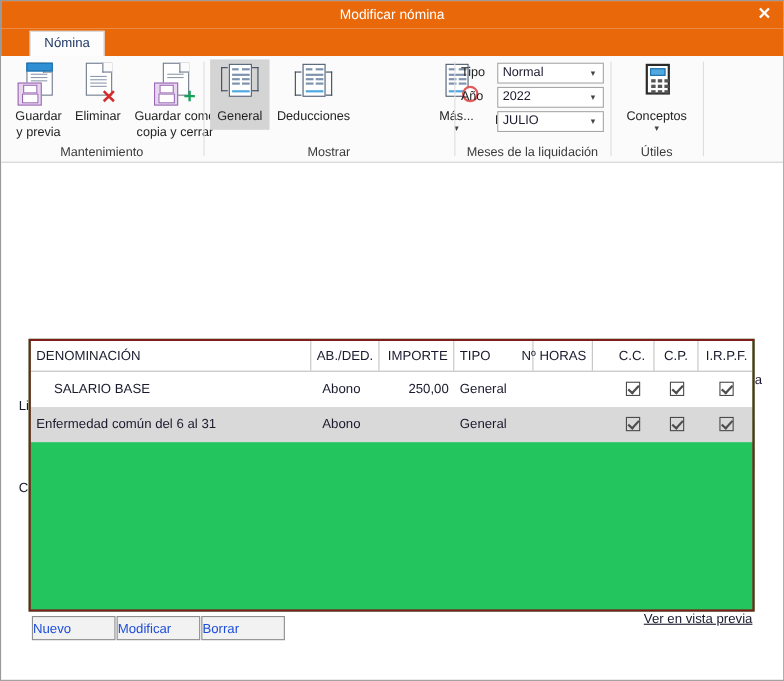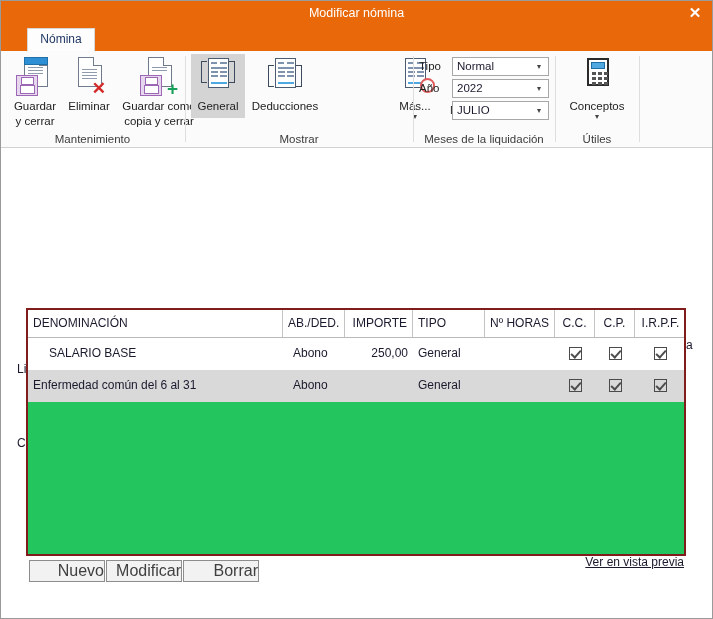--- a/index.html
+++ b/index.html
@@ -446,25 +446,25 @@
   }
 
   
   .footbtn {
     position: absolute;
     width: 76px;
     height: 22px;
     box-sizing: border-box;
     border: 1px solid #8d8d8d;
     background: #f2f2f2;
-    font-size: 16px;
+    font-size: 12px;
     line-height: 20px;
-    text-align: right;
-    cursor: pointer;
-    color: #404040;
+    text-align: left;
+    cursor: pointer;
+    color: #1d4ed8;
   }
   #preview-link {
     position: absolute;
     right: 28px;
     top: 554px;
     font-size: 12px;
     color: #1a1a2e;
     text-decoration: underline;
     cursor: pointer;
   }
@@ -492,21 +492,21 @@
           <span class="ic-doc">
               <span class="ic-doc-fold"></span>
             <i style="top:9px"></i>
               <i style="top:12px"></i>
               <i style="top:15px"></i>
           </span>
           <span class="ic-blue-bar"></span>
           <span class="ic-floppy"></span>
         </span>
         <span class="rbtn-label">Guardar</span>
-        <span class="rbtn-label">y cerrar</span>
+        <span class="rbtn-label">y previa</span>
       </div>
 
       <div class="rbtn" style="left:62px; width:52px;">
         <span class="rbtn-icon">
           <span class="ic-doc">
               <span class="ic-doc-fold"></span>
             <i style="top:11px"></i>
               <i style="top:14px"></i>
               <i style="top:17px"></i>
               <i style="top:20px"></i>
@@ -713,21 +713,21 @@
 
     <div class="sectitle" style="left:16px; top:288px;">Conceptos retributivos</div>
   </div>
 
   <div id="grid">
     <div id="grid-head">
       <div class="hcell" style="left:0; width:255px;">DENOMINACIÓN</div>
       <div class="hcell" style="left:255px; width:62px; text-align:right;">AB./DED.</div>
       <div class="hcell" style="left:317px; width:68px; text-align:right;">IMPORTE</div>
       <div class="hcell" style="left:385px; width:72px;">TIPO</div>
-      <div class="hcell" style="left:457px; width:70px; text-align:left;">Nº HORAS</div>
+      <div class="hcell" style="left:441px; width:70px; text-align:left;">Nº HORAS</div>
       <div class="hcell" style="left:527px; width:40px; text-align:center;">C.C.</div>
       <div class="hcell" style="left:567px; width:40px; text-align:center;">C.P.</div>
       <div class="hcell last" style="left:607px; width:51px; text-align:center;">I.R.P.F.</div>
     </div>
 
     <div class="grow">
       <div class="gcell" style="left:16px; width:255px;">SALARIO BASE</div>
       <div class="gcell" style="left:255px; width:62px; text-align:left; padding-left:10px;">Abono</div>
       <div class="gcell" style="left:317px; width:68px; text-align:right;">250,00</div>
       <div class="gcell" style="left:385px; width:72px;">General</div>

